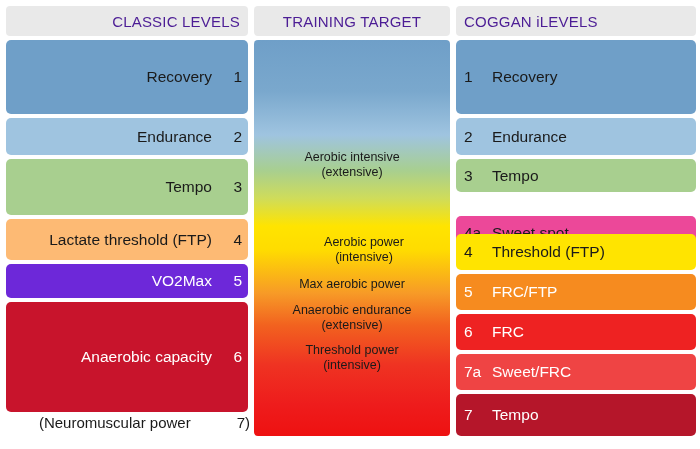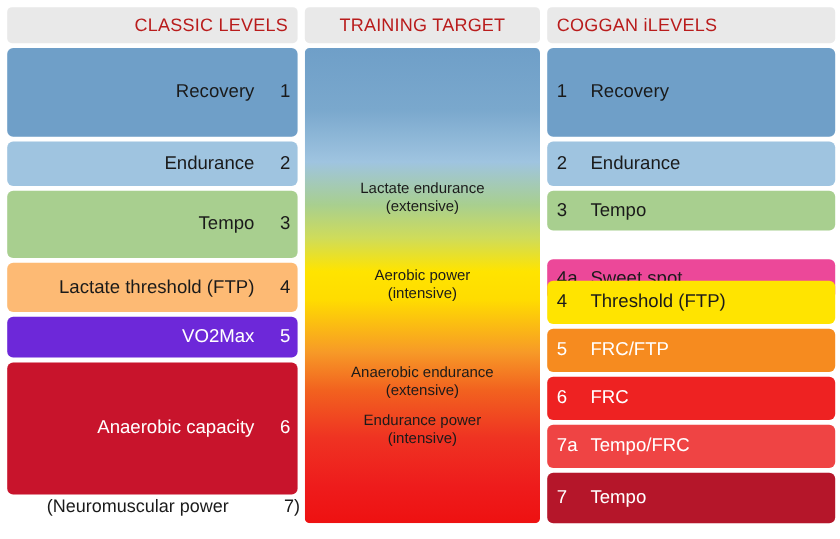--- a/index.html
+++ b/index.html
@@ -25,21 +25,21 @@
     top: 6px;
     width: 700px;
     height: 30px;
   }
   .header-cell {
     position: absolute;
     top: 0;
     height: 30px;
     background: #e9e9e9;
     border-radius: 4px;
-    color: #b91c1c;
+    color: #4c1d95;
     font-size: 15px;
     letter-spacing: 0.2px;
     display: flex;
     align-items: center;
     justify-content: center;
     box-sizing: border-box;
   }
   .hdr-classic  { left: 6px;   width: 242px; justify-content: flex-end; padding-right: 8px; }
   .hdr-target   { left: 254px; width: 196px; }
   .hdr-coggan   { left: 456px; width: 240px; justify-content: flex-start; padding-left: 8px; }
@@ -186,33 +186,36 @@
 
   <div class="footnote">
     <span class="lbl">(Neuromuscular power</span>
     <span class="num">7)</span>
   </div>
 
   <div class="col-mid">
     <div class="grad"></div>
     <div id="col-mid-labels" style="position:absolute;inset:0;">
         <div class="mtext" style="top: 110px;">
-          <div>Lactate endurance</div>
+          <div>Aerobic intensive</div>
           <div>(extensive)</div>
         </div>
-        <div class="mtext" style="top: 182px;">
+        <div class="mtext" style="top: 195px; padding-left: 12px;">
           <div>Aerobic power</div>
           <div>(intensive)</div>
+        </div>
+        <div class="mtext" style="top: 237px;">
+          <div>Max aerobic power</div>
         </div>
         <div class="mtext" style="top: 263px;">
           <div>Anaerobic endurance</div>
           <div>(extensive)</div>
         </div>
         <div class="mtext" style="top: 303px;">
-          <div>Endurance power</div>
+          <div>Threshold power</div>
           <div>(intensive)</div>
         </div>
       </div>
   </div>
 
   <div class="col-right" id="col-right">
       <div class="rblock" style="top: 0px; height: 74px; background: rgb(111, 159, 200); color: rgb(26, 26, 26);">
         <span class="num">1</span>
         <span class="lbl">Recovery</span>
       </div>
@@ -235,21 +238,21 @@
       <div class="rblock" style="top: 234px; height: 36px; background: rgb(246, 139, 31); color: rgb(255, 255, 255);">
         <span class="num">5</span>
         <span class="lbl">FRC/FTP</span>
       </div>
       <div class="rblock" style="top: 274px; height: 36px; background: rgb(238, 34, 34); color: rgb(255, 255, 255);">
         <span class="num">6</span>
         <span class="lbl">FRC</span>
       </div>
       <div class="rblock" style="top: 314px; height: 36px; background: #ef4444; color: rgb(255, 255, 255);">
         <span class="num">7a</span>
-        <span class="lbl">Tempo/FRC</span>
+        <span class="lbl">Sweet/FRC</span>
       </div>
       <div class="rblock" style="top: 354px; height: 42px; background: rgb(181, 22, 42); color: rgb(255, 255, 255);">
         <span class="num">7</span>
         <span class="lbl">Tempo</span>
       </div>
     </div>
 
 </div>
 
 </body></html>

